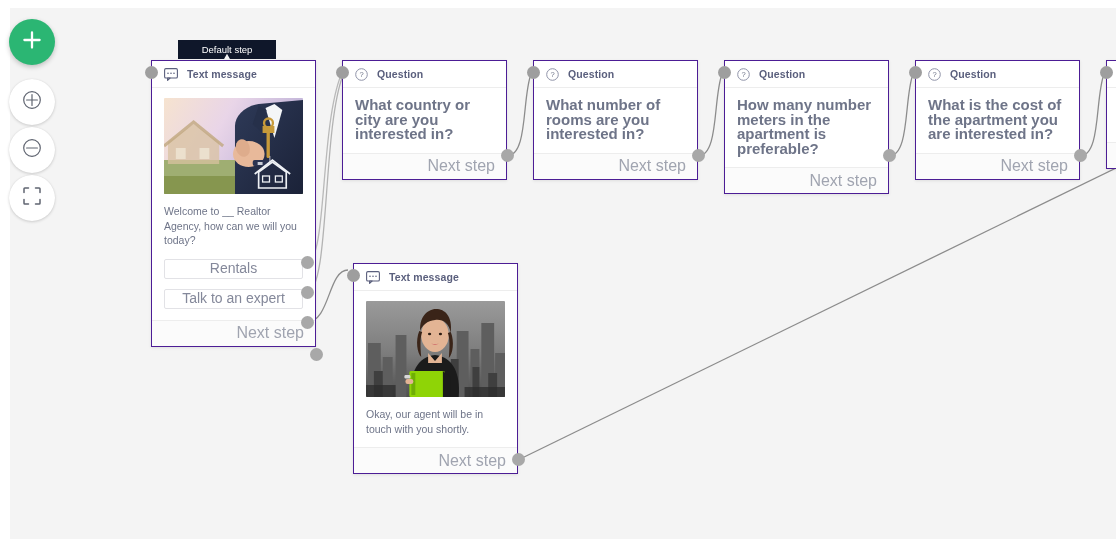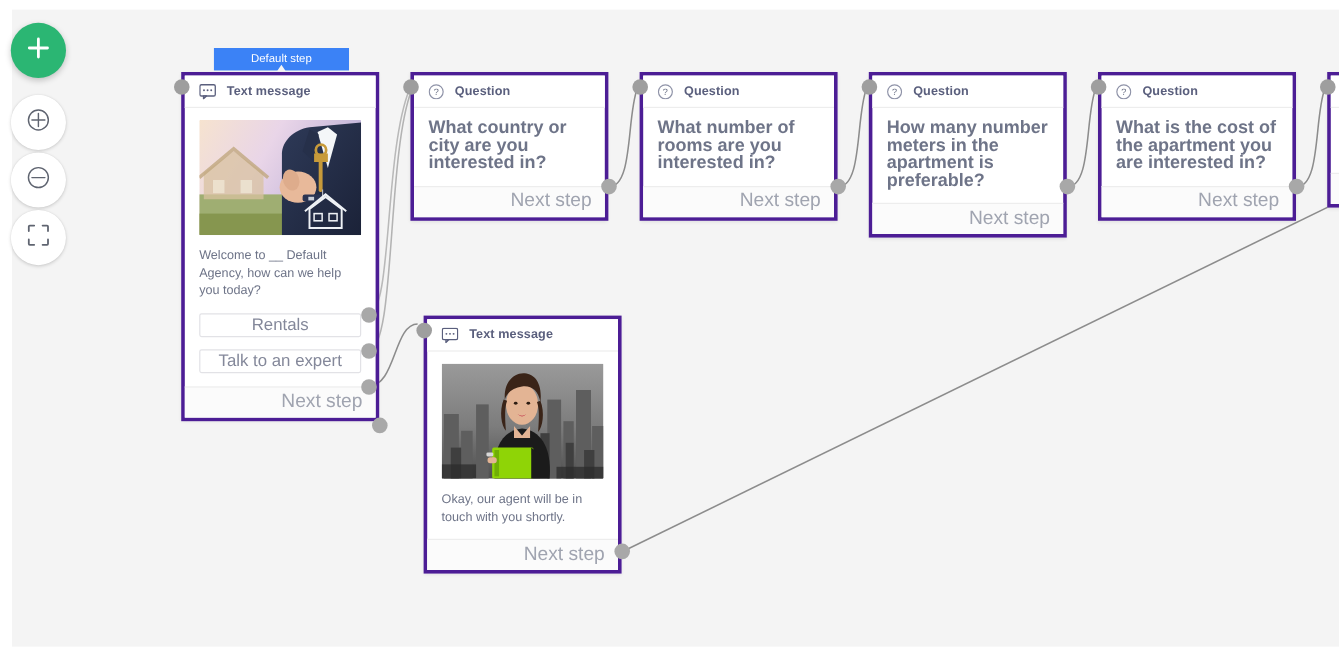--- a/index.html
+++ b/index.html
@@ -40,21 +40,21 @@
     background: #2bb673;
     box-shadow: 0 2px 5px rgba(0,0,0,0.22);
   }
   .tb-gap-lg { height: 14px; }
   .tb-gap-sm { height: 2px; }
 
   
   .card {
     position: absolute;
     background: #ffffff;
-    border: 3px solid #4c1d95;
+    border: 1px solid #4c1d95;
     box-shadow: 0 1px 3px rgba(0,0,0,0.09);
     z-index: 10;
   }
   .card-head {
     height: 27px;
     display: flex; align-items: center;
     padding-left: 12px;
     border-bottom: 1px solid #ededed;
     background: #ffffff;
   }
@@ -112,22 +112,22 @@
     cursor: pointer;
   }
   .dot.in { background: #9e9e9e; }
 
   
   .badge-wrap {
     position: absolute;
     z-index: 30;
   }
   .badge {
-    width: 113px; height: 19px;
-    background: #3b82f6;
+    width: 98px; height: 19px;
+    background: #0f172a;
     color: #ffffff;
     font-size: 9.5px;
     display: flex; align-items: center; justify-content: center;
     clip-path: polygon(0 0, 100% 0, 100% 100%, 53% 100%, 50% 73%, 47% 100%, 0 100%);
   }
 </style>
 </head>
 <body>
 
 <div id="app">
@@ -203,21 +203,21 @@
             <rect x="104" y="30" width="3.4" height="30" rx="1.5" fill="#c79a3a"></rect>
             <path d="M100 28 h12 v7 h-12 z" fill="#c79a3a"></path>
             <circle cx="106" cy="25" r="4.5" fill="none" stroke="#c79a3a" stroke-width="2.4"></circle>
             <path d="M107.4 58 L107.4 66" stroke="#b9b9c4" stroke-width="1"></path>
             <path d="M96 74 L110 64 L124 74 L124 90 L96 90 Z" fill="none" stroke="#eef1f5" stroke-width="1.7"></path>
             <path d="M92 76 L110 62 L128 76" fill="none" stroke="#eef1f5" stroke-width="1.7"></path>
             <rect x="100" y="78" width="7" height="6" fill="none" stroke="#eef1f5" stroke-width="1.3"></rect>
             <rect x="113" y="78" width="7" height="6" fill="none" stroke="#eef1f5" stroke-width="1.3"></rect>
           </svg>
         </div>
-        <div class="msg-text">Welcome to __ Default Agency, how can we help you today?</div>
+        <div class="msg-text">Welcome to __ Realtor Agency, how can we will you today?</div>
       </div>
       <div class="choices">
         <div class="choice">
           <span>Rentals</span>
         </div>
         <div class="choice">
           <span>Talk to an expert</span>
         </div>
       </div>
       <div style="height:11px;"></div>

